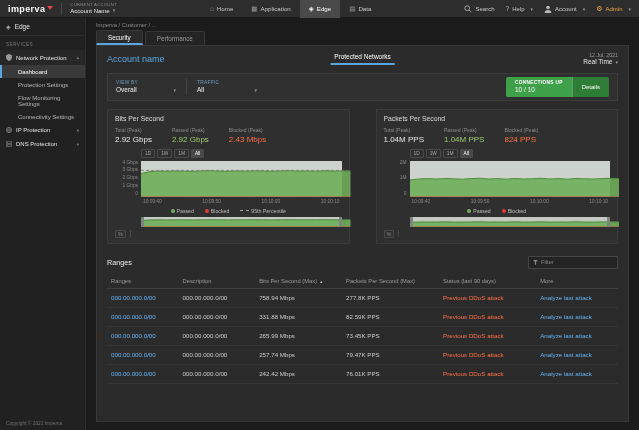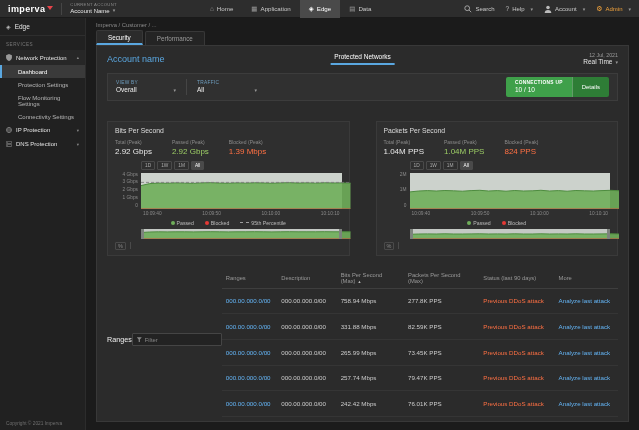--- a/index.html
+++ b/index.html
@@ -69,21 +69,21 @@
   .f-value{font-size:6.5px;color:#eee;display:flex;align-items:center;justify-content:space-between}
   .f-sep{width:1px;height:16px;background:#454545}
   .conn-box{margin-left:auto;display:flex;height:20px;border-radius:2px;overflow:hidden}
   .conn-text{background:#3fa04a;padding:2px 9px;display:flex;flex-direction:column;justify-content:center;line-height:1.3}
   .conn-label{font-size:4.8px;font-weight:bold;color:#fff;letter-spacing:.3px}
   .conn-value{font-size:6.5px;color:#fff}
   .conn-btn{background:#2e7d36;color:#fff;font-size:6px;display:flex;align-items:center;
     padding:0 9px;border-left:1px solid rgba(255,255,255,.25);cursor:pointer}
 
   
-  .charts{display:flex;gap:26px;margin:20px 10px 0;flex:none}
+  .charts{display:flex;gap:26px;margin:8px 10px 0;flex:none}
   .chart-panel{flex:1;background:#2f2f2f;border:1px solid #3a3a3a;padding:5px 7px;
     display:flex;flex-direction:column;min-width:0}
   .cp-title{font-size:6.8px;color:#ddd;margin-bottom:5px}
   .cp-stats{display:flex;gap:20px;margin-bottom:3px}
   .stat-label{font-size:5px;color:#8a8a8a;margin-bottom:1.5px}
   .stat-value{font-size:8px}
   .stat-value.total{color:#e8e8e8}
   .stat-value.passed{color:#9ccc65}
   .stat-value.blocked{color:#ff7043}
   .cp-ranges{display:flex;gap:2px;margin:2px 0 3px 26px}
@@ -103,21 +103,21 @@
   .sw{display:inline-block;width:4px;height:4px;border-radius:50%}
   .sw.dash{width:9px;height:0;border-radius:0;border-top:1px dashed #999;background:transparent}
   .nav-row .plot{height:10px;background:#c4c9c4}
   .plot.mini::before,.plot.mini::after{content:"";position:absolute;top:0;width:3px;height:100%;background:#7d837d;z-index:2}
   .plot.mini::before{left:0}.plot.mini::after{right:0}
   .cp-foot{display:flex;align-items:center;gap:4px;margin-top:3px;color:#888;font-size:5.5px}
   .foot-ico{border:1px solid #4a4a4a;padding:0 2px;border-radius:1px;cursor:pointer}
   .foot-div{width:1px;height:7px;background:#4a4a4a}
 
   
-  .ranges{margin:12px 10px 4px;flex:1;display:flex;flex-direction:row;min-height:0}
+  .ranges{margin:12px 10px 4px;flex:1;display:flex;flex-direction:column;min-height:0}
   .ranges-head{display:flex;align-items:center;margin-bottom:5px}
   .ranges-title{font-size:7.2px;color:#eee}
   .filter-wrap{margin-left:auto;display:flex;align-items:center;gap:3px;background:#232323;
     border:1px solid #454545;height:13px;padding:0 4px;border-radius:1px}
   .funnel{width:5px;height:5px;background:#888;clip-path:polygon(0 0,100% 0,62% 45%,62% 100%,38% 100%,38% 45%)}
   .filter-wrap input{background:transparent;border:none;outline:none;color:#ccc;font-size:5.8px;width:72px;
     font-family:"Liberation Sans","DejaVu Sans",sans-serif}
   .filter-wrap input::placeholder{color:#888}
   table{width:100%;border-collapse:collapse;table-layout:fixed}
   th{font-size:5.8px;color:#999;font-weight:normal;text-align:left;padding:4px;border-bottom:1px solid #3e3e3e}
@@ -290,21 +290,21 @@
             <div class="stat">
                 <div class="stat-label">Total (Peak)</div>
                 <div class="stat-value total">2.92 Gbps</div>
               </div>
             <div class="stat">
                 <div class="stat-label">Passed (Peak)</div>
                 <div class="stat-value passed">2.92 Gbps</div>
               </div>
             <div class="stat">
                 <div class="stat-label">Blocked (Peak)</div>
-                <div class="stat-value blocked">1.39 Mbps</div>
+                <div class="stat-value blocked">2.43 Mbps</div>
               </div>
           </div>
           <div class="cp-ranges">
               <span class="rbtn">1D</span>
               <span class="rbtn">1W</span>
               <span class="rbtn">1M</span>
               <span class="rbtn active">All</span>
             </div>
           <div class="cp-plot-row">
             <div class="y-ticks">

